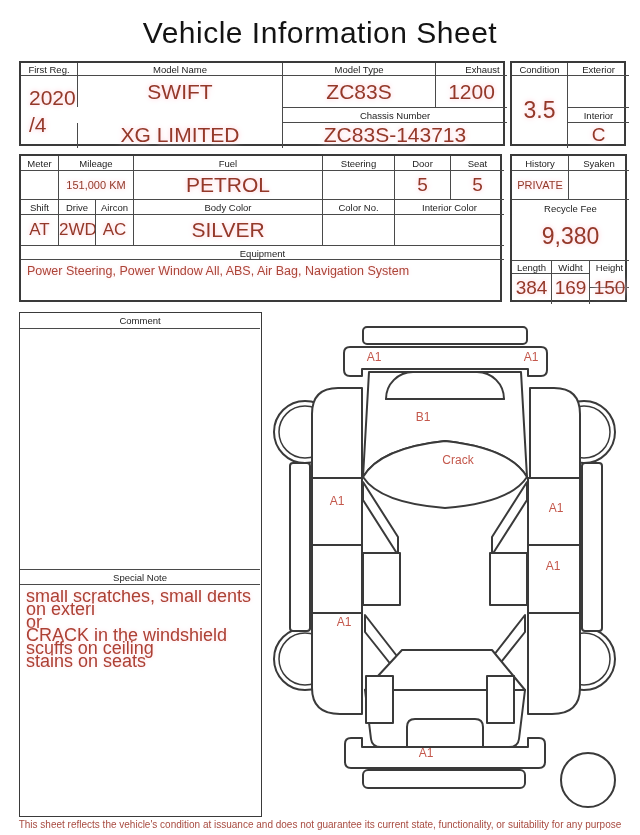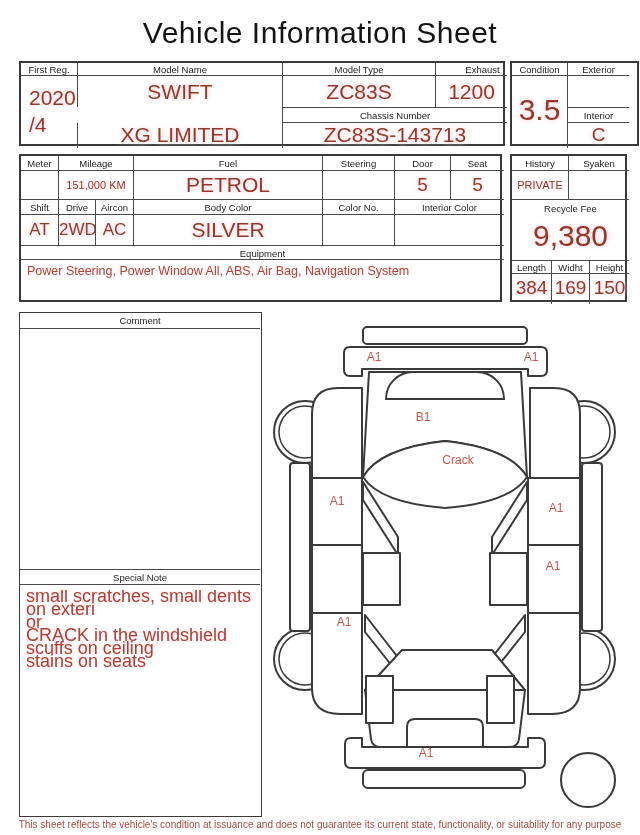--- a/index.html
+++ b/index.html
@@ -17,21 +17,21 @@
   .cell{position:absolute;box-sizing:border-box;overflow:hidden;white-space:nowrap;}
   .hdr{font-size:9.5px;color:#1c1c1c;text-align:center;}
   .b-l{border-left:1px solid #4a4a4a;}
   .b-t{border-top:1px solid #4a4a4a;}
   .b-b{border-bottom:1px solid #4a4a4a;}
   .val{
     color:#943829;text-align:center;
     text-shadow:0 0 4px #ffd6de, 0 0 8px #ffe4ea;
   }
   .v21{font-size:21px;}
-  .v23{font-size:30px;text-align:center;}
+  .v23{font-size:23px;text-align:center;}
   .v19{font-size:19px;}
   .v17{font-size:17px;}
   .v11{font-size:11px;}
   .left-al{text-align:left;padding-left:4px;}
   .eq-text{
     font-size:12.5px;color:#ac4437;text-align:left;
     padding:4px 0 0 6px;white-space:normal;
     text-shadow:0 0 4px #ffdbe2;
   }
   .note-line{
@@ -62,21 +62,21 @@
   <div class="cell val v21 b-l" style="left:56px;top:13px;width:205px;height:31px;line-height:31px;">SWIFT</div>
   <div class="cell val v21 b-l" style="left:56px;top:60px;width:205px;height:25px;line-height:24px;">XG LIMITED</div>
   <div class="cell hdr b-l b-b" style="left:261px;top:0;width:153px;height:13px;line-height:13px;">Model Type</div>
   <div class="cell val v21 b-l" style="left:261px;top:13px;width:153px;height:31px;line-height:31px;">ZC83S</div>
   <div class="cell hdr b-l b-b" style="left:414px;top:0;width:72px;height:13px;line-height:13px;padding-left:22px;">Exhaust</div>
   <div class="cell val v21 b-l" style="left:414px;top:13px;width:72px;height:31px;line-height:31px;">1200</div>
   <div class="cell hdr b-l b-t b-b" style="left:261px;top:44px;width:225px;height:16px;line-height:15px;">Chassis Number</div>
   <div class="cell val v21 b-l" style="left:261px;top:60px;width:225px;height:25px;line-height:24px;">ZC83S-143713</div>
 </div>
 
-<div class="abs tbl" style="left:510px;top:61px;width:129px;height:85px;">
+<div class="abs tbl" style="left:510px;top:61px;width:116px;height:85px;">
   <div class="cell hdr b-b" style="left:0;top:0;width:55px;height:13px;line-height:13px;">Condition</div>
   <div class="cell val v23" style="left:0;top:13px;width:55px;height:68px;line-height:68px;">3.5</div>
   <div class="cell hdr b-l b-b" style="left:55px;top:0;width:62px;height:13px;line-height:13px;">Exterior</div>
   <div class="cell val v19 b-l" style="left:55px;top:13px;width:62px;height:31px;line-height:31px;"></div>
   <div class="cell hdr b-l b-t b-b" style="left:55px;top:44px;width:62px;height:16px;line-height:15px;">Interior</div>
   <div class="cell val v19 b-l" style="left:55px;top:60px;width:62px;height:25px;line-height:24px;">C</div>
 </div>
 
 <div class="abs tbl" style="left:19px;top:154px;width:483px;height:148px;">
   <div class="cell hdr b-b" style="left:0;top:0;width:37px;height:15px;line-height:15px;">Meter</div>
@@ -111,21 +111,21 @@
 
 <div class="abs tbl" style="left:510px;top:154px;width:117px;height:148px;">
   <div class="cell hdr b-b" style="left:0;top:0;width:56px;height:15px;line-height:15px;">History</div>
   <div class="cell val v11" style="left:0;top:15px;width:56px;height:28px;line-height:28px;">PRIVATE</div>
   <div class="cell hdr b-l b-b" style="left:56px;top:0;width:61px;height:15px;line-height:15px;">Syaken</div>
   <div class="cell val v11 b-l" style="left:56px;top:15px;width:61px;height:28px;line-height:28px;"></div>
   <div class="cell hdr b-t" style="left:0;top:43px;width:117px;height:16px;line-height:17px;">Recycle Fee</div>
   <div class="cell val v23" style="left:0;top:59px;width:117px;height:45px;line-height:42px;">9,380</div>
   <div class="cell hdr b-t b-b" style="left:0;top:104px;width:39px;height:14px;line-height:14px;">Length</div>
   <div class="cell hdr b-l b-t b-b" style="left:39px;top:104px;width:38px;height:14px;line-height:14px;">Widht</div>
-  <div class="cell hdr b-l b-t b-b" style="left:77px;top:104px;width:40px;height:14px;line-height:14px;">Height</div>
+  <div class="cell hdr b-l b-t b-b" style="left:77px;top:104px;width:40px;height:28px;line-height:14px;">Height</div>
   <div class="cell val v19" style="left:0;top:118px;width:39px;height:30px;line-height:28px;">384</div>
   <div class="cell val v19 b-l" style="left:39px;top:118px;width:38px;height:30px;line-height:28px;">169</div>
   <div class="cell val v19 b-l" style="left:77px;top:118px;width:40px;height:30px;line-height:28px;">150</div>
 </div>
 
 <div class="abs tbl" style="left:19px;top:312px;width:243px;height:505px;border-width:1.5px;">
   <div class="cell hdr b-b" style="left:0;top:0;width:240px;height:16px;line-height:15px;">Comment</div>
   <div class="cell" style="left:0;top:16px;width:240px;height:240px;"></div>
   <div class="cell hdr b-t b-b" style="left:0;top:256px;width:240px;height:16px;line-height:15px;">Special Note</div>
   <div class="cell" id="special-note-lines" style="left:6px;top:277px;width:232px;height:220px;white-space:normal;">

